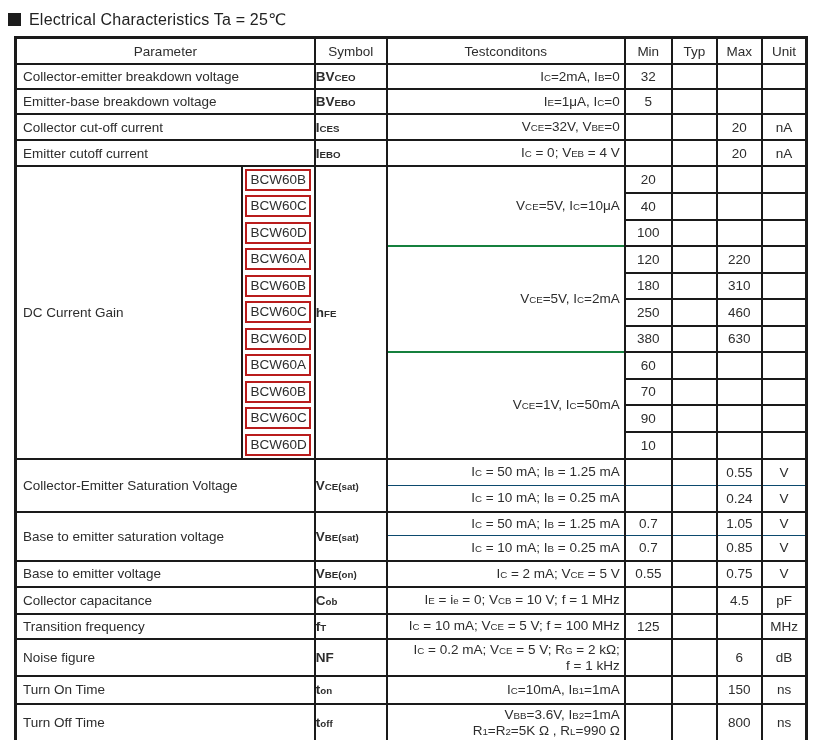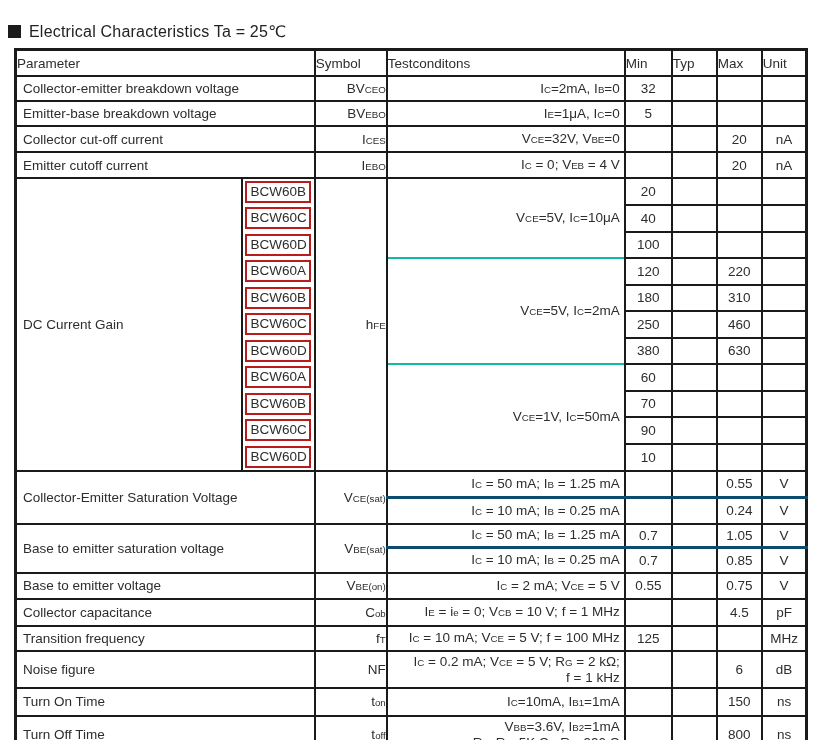--- a/index.html
+++ b/index.html
@@ -1,35 +1,35 @@
 <!DOCTYPE html>
 <html><head>
 <meta charset="utf-8">
 <style>
   html,body{margin:0;padding:0;background:#ffffff;}
   body{font-family:"Liberation Sans","DejaVu Sans",sans-serif;color:#2a2a2a;}
-  .page{width:813px;height:740px;box-sizing:border-box;padding:20px 0 0 8px;overflow:hidden;}
+  .page{width:813px;height:740px;box-sizing:border-box;padding:8px 0 0 8px;overflow:hidden;}
   .title-row{display:flex;align-items:center;gap:8px;margin:2px 0 7px 0;}
   .marker{width:13px;height:13px;background:#1c1c1c;flex:0 0 auto;}
   .title{font-size:16px;color:#222;letter-spacing:.2px;}
   table{border-collapse:collapse;table-layout:fixed;margin-left:6px;border:3px solid #1a1a1a;background:#fff;}
   th,td{font-size:13.5px;color:#2d2d2d;padding:0;border-left:2px solid #1a1a1a;border-right:2px solid #1a1a1a;overflow:hidden;}
-  th{font-weight:normal;text-align:left;height:24px;}
+  th{font-weight:normal;text-align:center;height:24px;}
   td.param{text-align:left;padding-left:6px;}
-  td.sym{text-align:right;}
+  td.sym{text-align:left;font-weight:bold;}
   td.cond{text-align:right;padding:2px 4px;line-height:15px;}
   td.v{text-align:center;}
   td.dev{border-bottom:none;vertical-align:middle;}
   .box{border:2px solid #b91c1c;margin:2px 3px 2px 2px;padding:1px 2px 1px 4px;line-height:16px;font-size:13.5px;}
   tr.hfe>td{border-top:none;}
   tr.hfe{height:26.5px;}
   tr.hfe>td.v{border-top:2px solid #1a1a1a;}
-  tr.hfe>td.gt{border-top:2px solid #14b8a6;}
+  tr.hfe>td.gt{border-top:2px solid #15803d;}
   tr.sec>td{border-top:2px solid #1a1a1a;}
-  tr.inner>td{border-top:3px solid #0c4a6e;}
+  tr.inner>td{border-top:1px solid #0c4a6e;}
   .sb{font-size:0.72em;}
   .h24{height:24px}.h25{height:25px}.h26{height:26px}.h27{height:27px}
   .h28{height:28px}.h35{height:35px}.h41{height:31px}
 </style>
 </head>
 <body>
 
 <div class="page">
 
   <div class="title-row">

